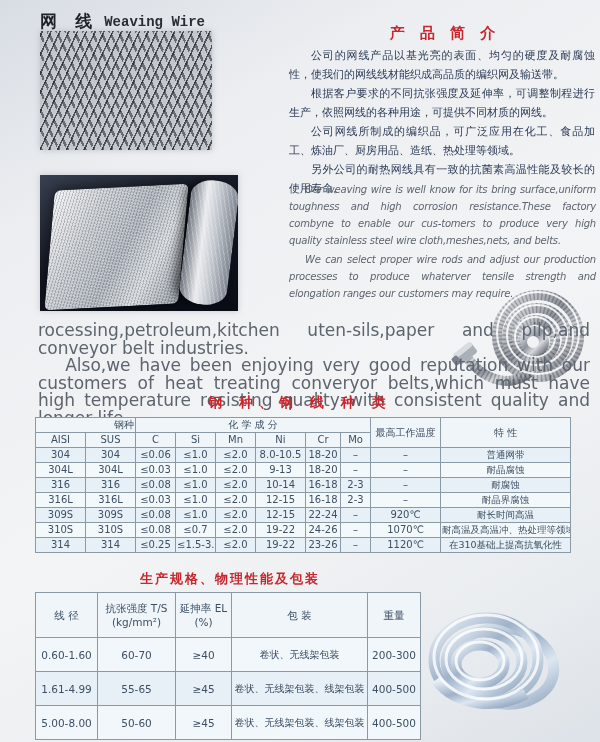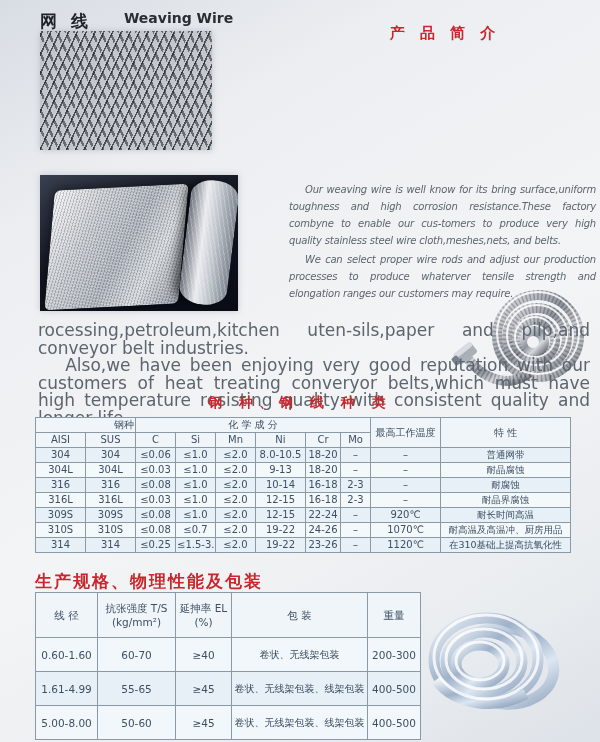--- a/index.html
+++ b/index.html
@@ -3,21 +3,21 @@
 <meta charset="utf-8">
 <style>
   html,body{margin:0;padding:0;background:#c9ced6;}
   #page{
     position:relative; width:600px; height:742px; margin:0 auto; overflow:hidden;
     background:linear-gradient(150deg,#d8dde4 0%,#eceef1 22%,#f3f4f5 55%,#eaedf0 82%,#dde2e8 100%);
     font-family:"DejaVu Sans","Liberation Sans",sans-serif;
   }
   .abs{position:absolute;}
   
-  #title-row{left:40px; top:10px; display:flex; align-items:flex-start; gap:32px;}
+  #title-row{left:40px; top:10px; display:flex; align-items:center; gap:8px;font-family:Liberation Mono, monospace;}
   #title-cn{font-size:17px; font-weight:bold; color:#1e2126; letter-spacing:4px;}
   #title-en{font-size:14px; font-weight:600; color:#2a2d33;}
   
   .photo{box-shadow:0 0 6px rgba(120,130,145,0.35);}
   #photo-mesh{
     left:40px; top:31px; width:172px; height:119px;
     background:
       repeating-linear-gradient(115deg, rgba(255,255,255,0.7) 0px 1.5px, rgba(255,255,255,0) 1.5px 8px),
       repeating-linear-gradient(65deg, rgba(28,32,40,0.55) 0px 2.5px, rgba(0,0,0,0) 2.5px 8px),
       repeating-linear-gradient(115deg, #4d535e 0px 3px, #c3c7cc 3px 8px),
@@ -52,21 +52,21 @@
   #cn-paragraphs{left:289px; top:46px; width:306px; font-size:11px; line-height:19px; color:#2c3a56; text-align:justify;}
   #cn-paragraphs p{margin:0; text-indent:2em;}
   #en-paragraphs{left:289px; top:181px; width:307px; font-size:10px; letter-spacing:-0.2px; line-height:17px; color:#5c646e; text-align:justify;}
   #en-paragraphs p{margin:0 0 2px 0; text-indent:1.6em;font-style:italic;}
   #en-tail{left:250px; top:304px; width:300px; font-size:10px; color:#5c646e;}
   #wide-paragraphs{left:38px; top:322px; width:552px; font-size:17px; line-height:17.5px; color:#5c646e; text-align:justify;}
   #wide-paragraphs p{margin:0;}
   #wide-paragraphs p.indent{text-indent:1.6em;}
   
   #steel-heading{left:0; top:394px; width:600px; text-align:center; font-size:14px; letter-spacing:6px;}
-  #spec-heading{left:35px; top:570px; width:390px; text-align:left; font-size:17px; letter-spacing:2px;}
+  #spec-heading{left:35px; top:570px; width:390px; text-align:center; font-size:13px; letter-spacing:2px;}
   
   table{border-collapse:collapse; table-layout:fixed;}
   td,th{border:1px solid #8a99a6; text-align:center; vertical-align:middle; color:#3d4f63; font-weight:normal; overflow:hidden; white-space:nowrap;}
   #steel-table{left:35px; top:417px; width:535px;}
   #steel-table td,#steel-table th{font-size:10px; height:14px; padding:0 1px; line-height:12px;}
   #steel-table .hdr{background:#f0f5f9;}
   #steel-table tr.even td{background:#e7f0f7;}
   #steel-table tr.odd td{background:#f3f8fb;}
   #steel-table td.feat{font-size:9.5px;}
   #spec-table{left:35px; top:592px; width:385px;}
@@ -88,20 +88,26 @@
 
   <div id="photo-mesh" class="abs photo"></div>
 
   <div id="photo-rolls" class="abs photo">
     <div class="roll-big"></div>
     <div class="roll-cyl"></div>
   </div>
 
   <div id="intro-heading" class="abs red-heading">产 品 简 介</div>
 
+  <div id="cn-paragraphs" class="abs">
+    <p>公司的网线产品以基光亮的表面、均匀的硬度及耐腐蚀性，使我们的网线线材能织成高品质的编织网及输送带。</p>
+    <p>根据客户要求的不同抗张强度及延伸率，可调整制程进行生产，依照网线的各种用途，可提供不同材质的网线。</p>
+    <p>公司网线所制成的编织品，可广泛应用在化工、食品加工、炼油厂、厨房用品、造纸、热处理等领域。</p>
+    <p>另外公司的耐热网线具有一致的抗菌素高温性能及较长的使用寿命。</p>
+  </div>
 
   <div id="en-paragraphs" class="abs">
     <p>Our weaving wire is well know for its bring surface,uniform toughness and high corrosion resistance.These factory combyne to enable our cus-tomers to produce very high quality stainless steel wire cloth,meshes,nets, and belts.</p>
     <p>We can select proper wire rods and adjust our production processes to produce whaterver tensile strength and elongation ranges our customers may require.</p>
   </div>
 
 
   <div id="photo-hose" class="abs">
     <svg width="142" height="126" viewBox="0 0 142 126">
       <defs>
@@ -238,21 +244,21 @@
     <tr class="odd">
       <td>310S</td>
       <td>310S</td>
       <td>≤0.08</td>
       <td>≤0.7</td>
       <td>≤2.0</td>
       <td>19-22</td>
       <td>24-26</td>
       <td>–</td>
       <td>1070℃</td>
-      <td class="feat">耐高温及高温冲、厨房用品</td>
+      <td class="feat">耐高温及高温冲、热处理等领域</td>
     </tr>
     <tr class="even">
       <td>314</td>
       <td>314</td>
       <td>≤0.25</td>
       <td>≤1.5-3.0</td>
       <td>≤2.0</td>
       <td>19-22</td>
       <td>23-26</td>
       <td>–</td>

